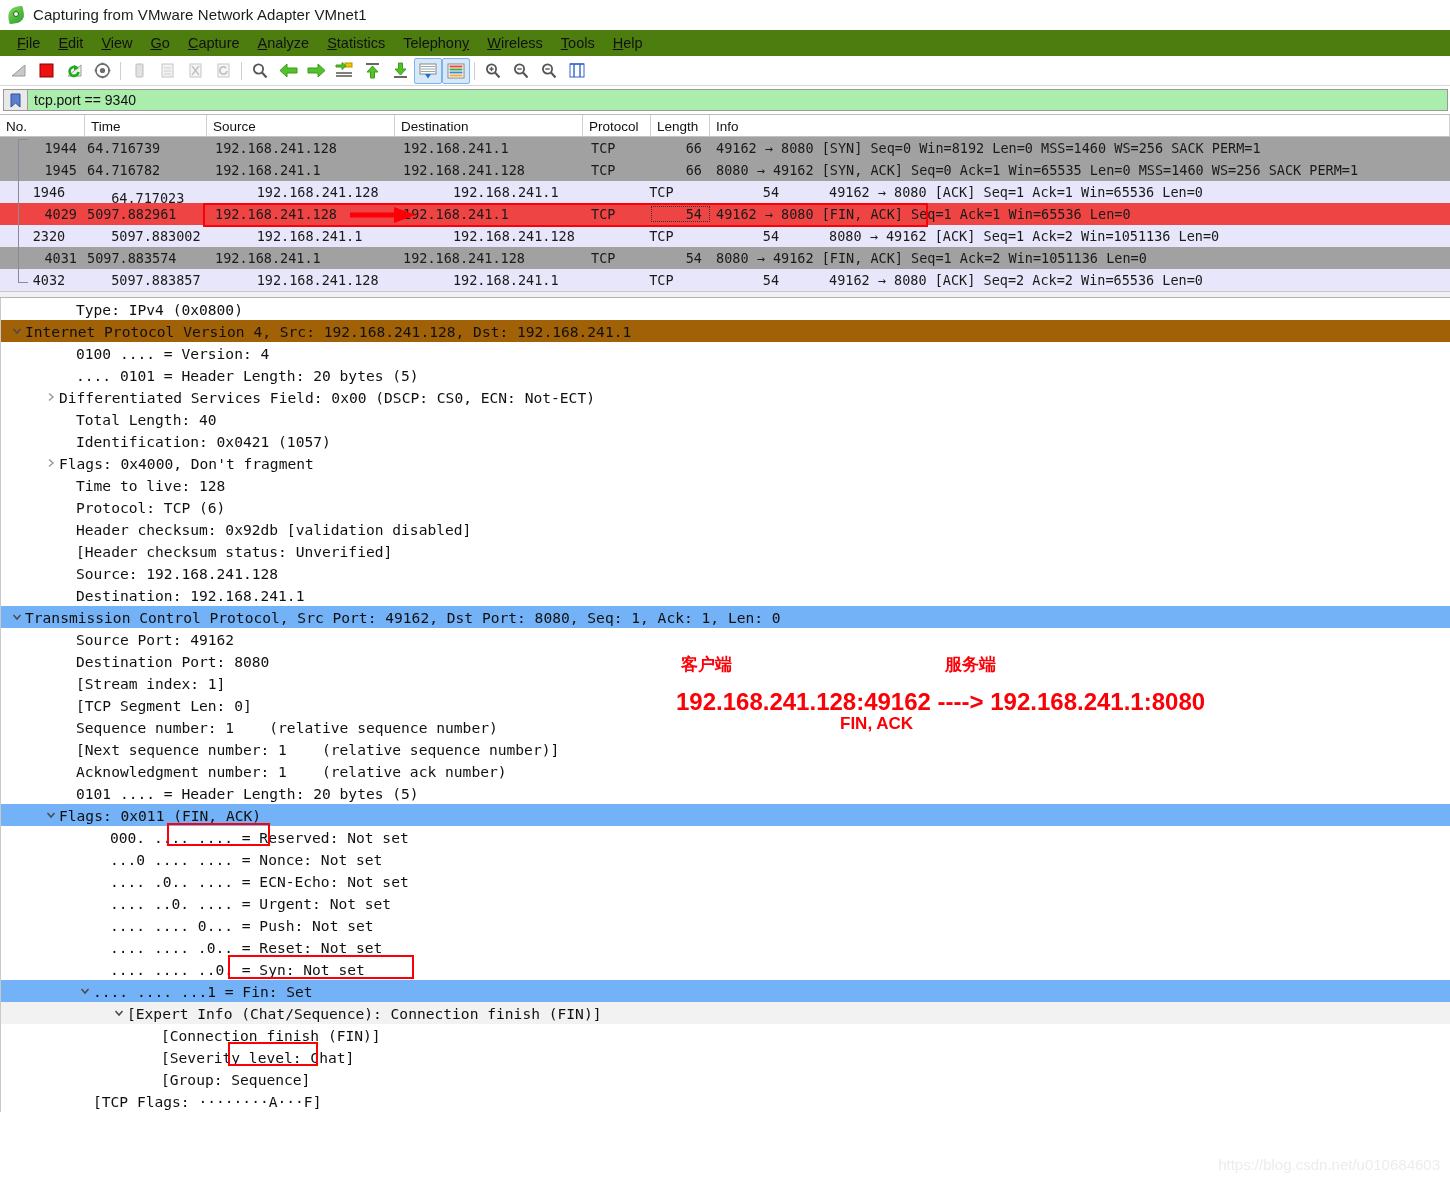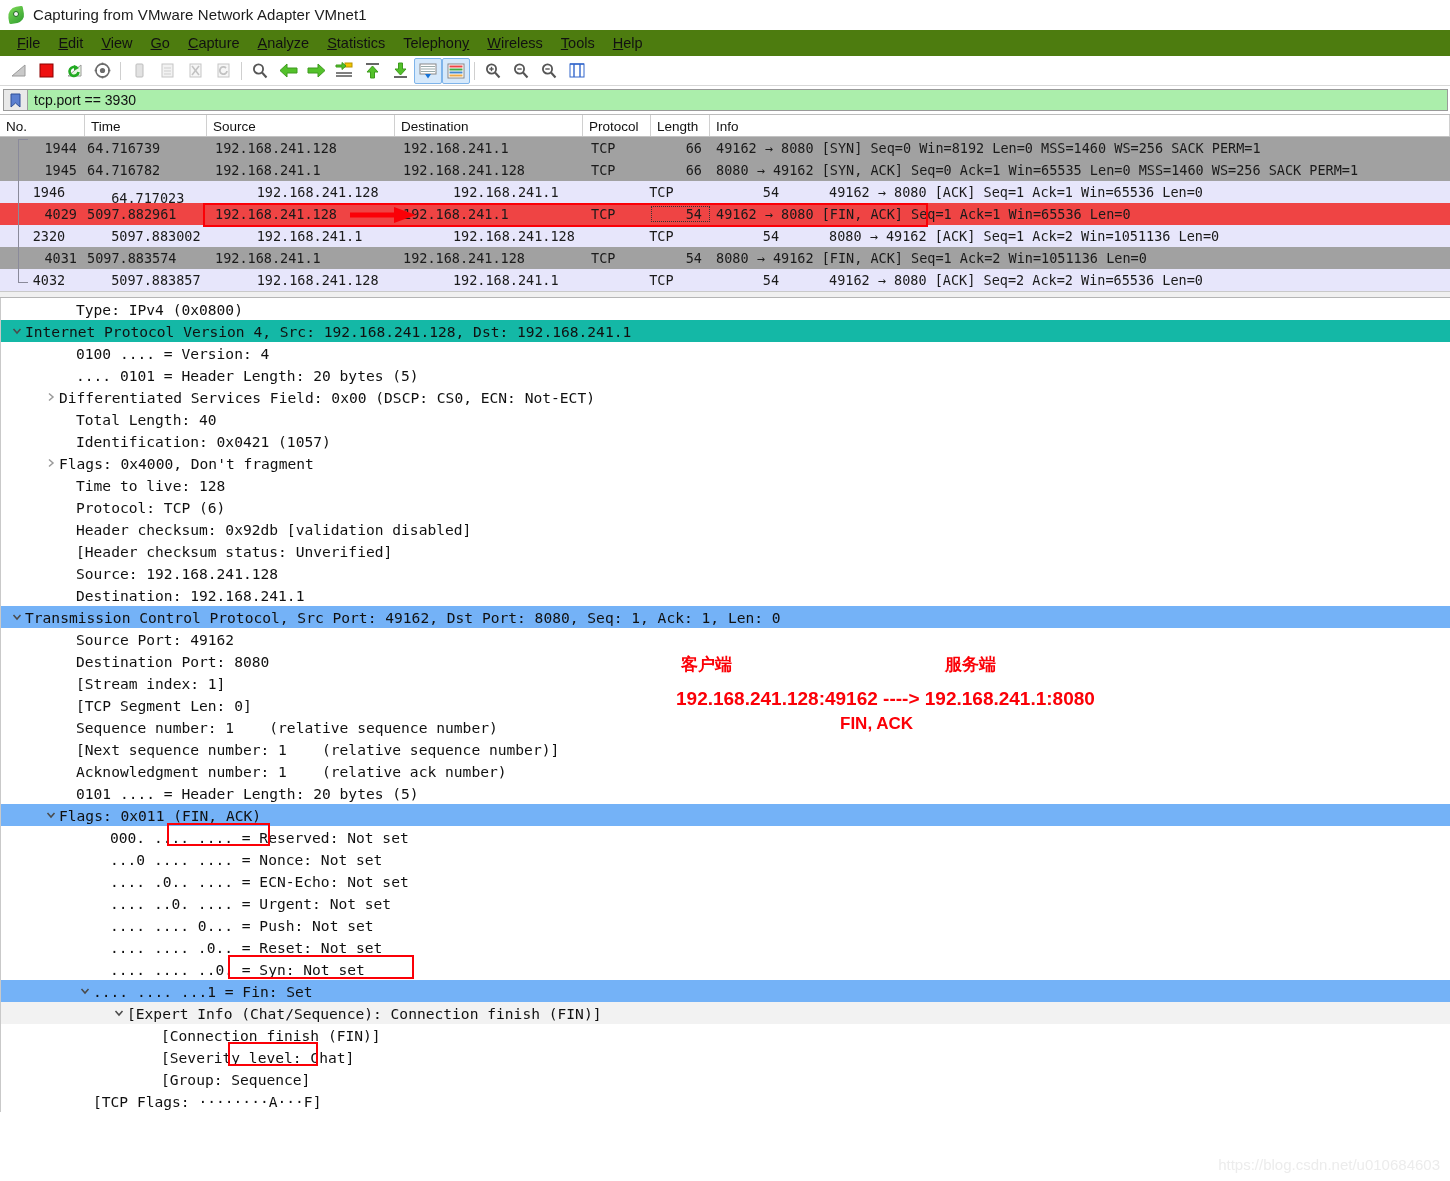--- a/index.html
+++ b/index.html
@@ -197,21 +197,21 @@
     border-left: 1px solid #c9c9c9;
   }
   .d-row {
     height: 22px;
     display: flex;
     align-items: center;
     white-space: nowrap;
     position: relative;
   }
   .d-row.sel-blue   { background: #74b2f7; }
-  .d-row.sel-pale   { background: #14b8a6; }
+  .d-row.sel-pale   { background: #a16207; }
   .d-row.sel-gray   { background: #dedede; }
   .d-row.sel-f2     { background: #f2f2f2; }
   .twisty {
     width: 16px;
     display: inline-flex;
     align-items: center; justify-content: center;
     flex: 0 0 auto;
     color: #6d6d6d;
     font-size: 13px;
   }
@@ -234,21 +234,21 @@
     color: #fb0007;
     z-index: 42;
     white-space: nowrap;
     font-family: "Liberation Sans", sans-serif;
   }
   .anno-cn {
     font-size: 17px;
     font-weight: bold;
   }
   .anno-ip {
-    font-size: 19px;
+    font-size: 24px;
     font-weight: bold;
   }
   .anno-flag {
     font-size: 17px;
     font-weight: bold;
   }
   .watermark {
     position: absolute;
     right: 10px; bottom: 8px;
     color: #ececec;
@@ -443,21 +443,21 @@
         </svg>
     </div>
   </div>
 
   <div class="filterbar">
     <div class="filter-bookmark">
       <svg width="13" height="15" viewBox="0 0 13 15">
           <path d="M2 1 L11 1 L11 14 L6.5 10 L2 14 Z" fill="#5b7fd0" stroke="#2f4f96"></path>
         </svg>
     </div>
-    <div class="filter-input" title="Apply a display filter ... &lt;Ctrl-/&gt;">tcp.port == 3930</div>
+    <div class="filter-input" title="Apply a display filter ... &lt;Ctrl-/&gt;">tcp.port == 9340</div>
   </div>
 
   <div class="packet-list">
     <div class="pl-header" id="pl-header">
         <div class="cell" style="width: 85px;">No.</div>
         <div class="cell" style="width: 122px;">Time</div>
         <div class="cell" style="width: 188px;">Source</div>
         <div class="cell" style="width: 188px;">Destination</div>
         <div class="cell" style="width: 68px;">Protocol</div>
         <div class="cell" style="width: 59px;">Length</div>

